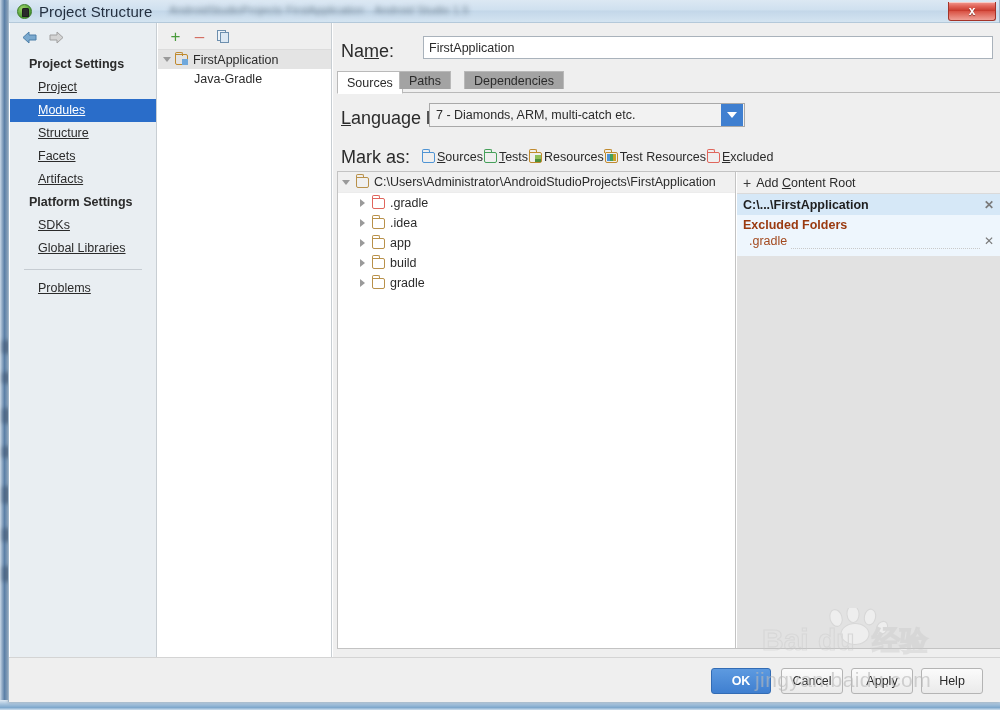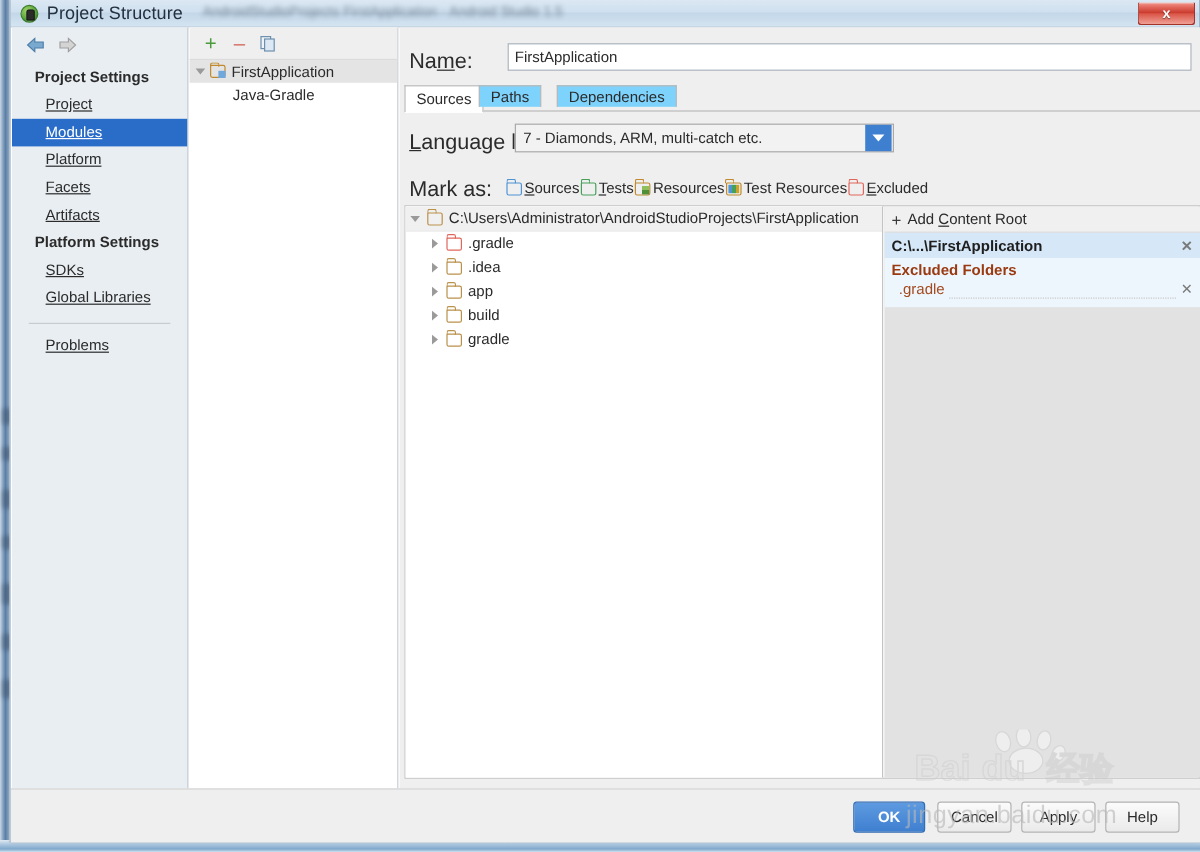--- a/index.html
+++ b/index.html
@@ -169,21 +169,21 @@
   }
 
   .tabstrip {
     position: absolute; left: 4px; top: 47px; width: 663px; height: 23px;
     border-bottom: 1px solid #b9b9b9;
   }
   .tab {
     position: absolute; top: 1px; height: 18px; padding: 0 9px;
     display: flex; align-items: center;
     font-size: 12.5px; color: #2b2b2b;
-    background: #7dd3fc; border: 1px solid #b9b9b9; border-bottom: none;
+    background: #a3a3a3; border: 1px solid #b9b9b9; border-bottom: none;
   }
   .tab.active { background: #ffffff; border-bottom: 1px solid #ffffff; height: 23px; }
 
   .langrow { position: absolute; left: 8px; top: 80px; width: 400px; height: 25px; }
   .lang-label { position: absolute; left: 0; top: 5px; }
   .combo {
     position: absolute; left: 88px; top: 0; width: 316px; height: 24px;
     border: 1px solid #a9a9a9; background: #f2f2f2;
     display: flex; align-items: center;
   }
@@ -384,21 +384,21 @@
             <svg width="16" height="13" viewBox="0 0 16 13">
               <path d="M9 1 L15 6.5 L9 12 L9 9 L2 9 L2 4 L9 4 Z" fill="#d4d4d4" stroke="#a0a0a0" stroke-width="1"></path>
             </svg>
           </div>
         </div>
 
         <div class="nav-list">
           <div class="nav-group">Project Settings</div>
           <div class="nav-item">Project</div>
           <div class="nav-item selected">Modules</div>
-          <div class="nav-item">Platform</div>
+          <div class="nav-item">Structure</div>
           <div class="nav-item">Facets</div>
           <div class="nav-item">Artifacts</div>
 
           <div class="nav-group">Platform Settings</div>
           <div class="nav-item">SDKs</div>
           <div class="nav-item">Global Libraries</div>
 
           <div class="nav-sep"></div>
           <div class="nav-item">Problems</div>
         </div>

